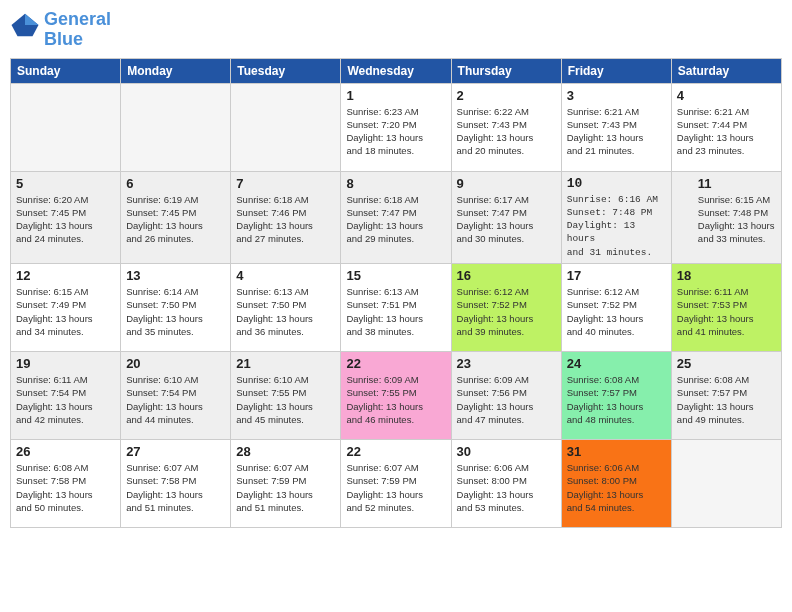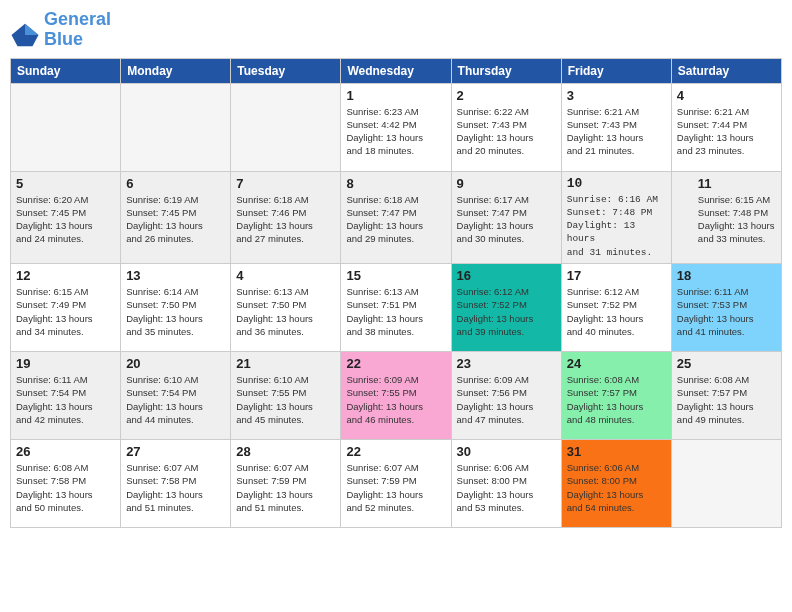--- a/index.html
+++ b/index.html
@@ -17,21 +17,21 @@
       padding: 10px;
     }
     .header {
       display: flex;
       justify-content: space-between;
       align-items: flex-start;
       margin-bottom: 8px;
     }
     .logo {
       display: flex;
-      align-items: flex-end;
+      align-items: flex-start;
     }
     .logo-text {
       font-size: 18px;
       font-weight: bold;
       color: #1a3a6b;
       line-height: 1.1;
     }
     .logo-text span {
       color: #4a90d9;
     }
@@ -131,21 +131,21 @@
         </tr>
     </thead>
     <tbody id="calendar-body">
     <tr class="row-odd">
           <td class="empty"></td>
           <td class="empty"></td>
           <td class="empty"></td>
           <td style="background: rgb(255, 255, 255);">
             <span class="day-num">1</span>
             <div class="day-info" style="white-space: pre-line;">Sunrise: 6:23 AM
-Sunset: 4:42 PM
+Sunset: 7:20 PM
 Daylight: 13 hours
 and 18 minutes.</div>
           </td>
           <td style="background: rgb(255, 255, 255);">
             <span class="day-num">2</span>
             <div class="day-info" style="white-space: pre-line;">Sunrise: 6:22 AM
 Sunset: 7:43 PM
 Daylight: 13 hours
 and 20 minutes.</div>
           </td>
@@ -237,35 +237,35 @@
 Daylight: 13 hours
 and 36 minutes.</div>
           </td>
           <td style="background: rgb(255, 255, 255);">
             <span class="day-num">15</span>
             <div class="day-info" style="white-space: pre-line;">Sunrise: 6:13 AM
 Sunset: 7:51 PM
 Daylight: 13 hours
 and 38 minutes.</div>
           </td>
-          <td style="background: #14b8a6; margin-left: 24px;">
+          <td style="background: #bef264; margin-left: 24px;">
             <span class="day-num">16</span>
             <div class="day-info" style="white-space: pre-line;">Sunrise: 6:12 AM
 Sunset: 7:52 PM
 Daylight: 13 hours
 and 39 minutes.</div>
           </td>
           <td style="background: rgb(255, 255, 255);">
             <span class="day-num">17</span>
             <div class="day-info" style="white-space: pre-line;">Sunrise: 6:12 AM
 Sunset: 7:52 PM
 Daylight: 13 hours
 and 40 minutes.</div>
           </td>
-          <td style="background: #7dd3fc;">
+          <td style="background: #bef264;">
             <span class="day-num">18</span>
             <div class="day-info" style="white-space: pre-line;">Sunrise: 6:11 AM
 Sunset: 7:53 PM
 Daylight: 13 hours
 and 41 minutes.</div>
           </td>
         </tr>
         <tr class="row-even">
           <td style="background: rgb(239, 239, 239);">
             <span class="day-num">19</span>

